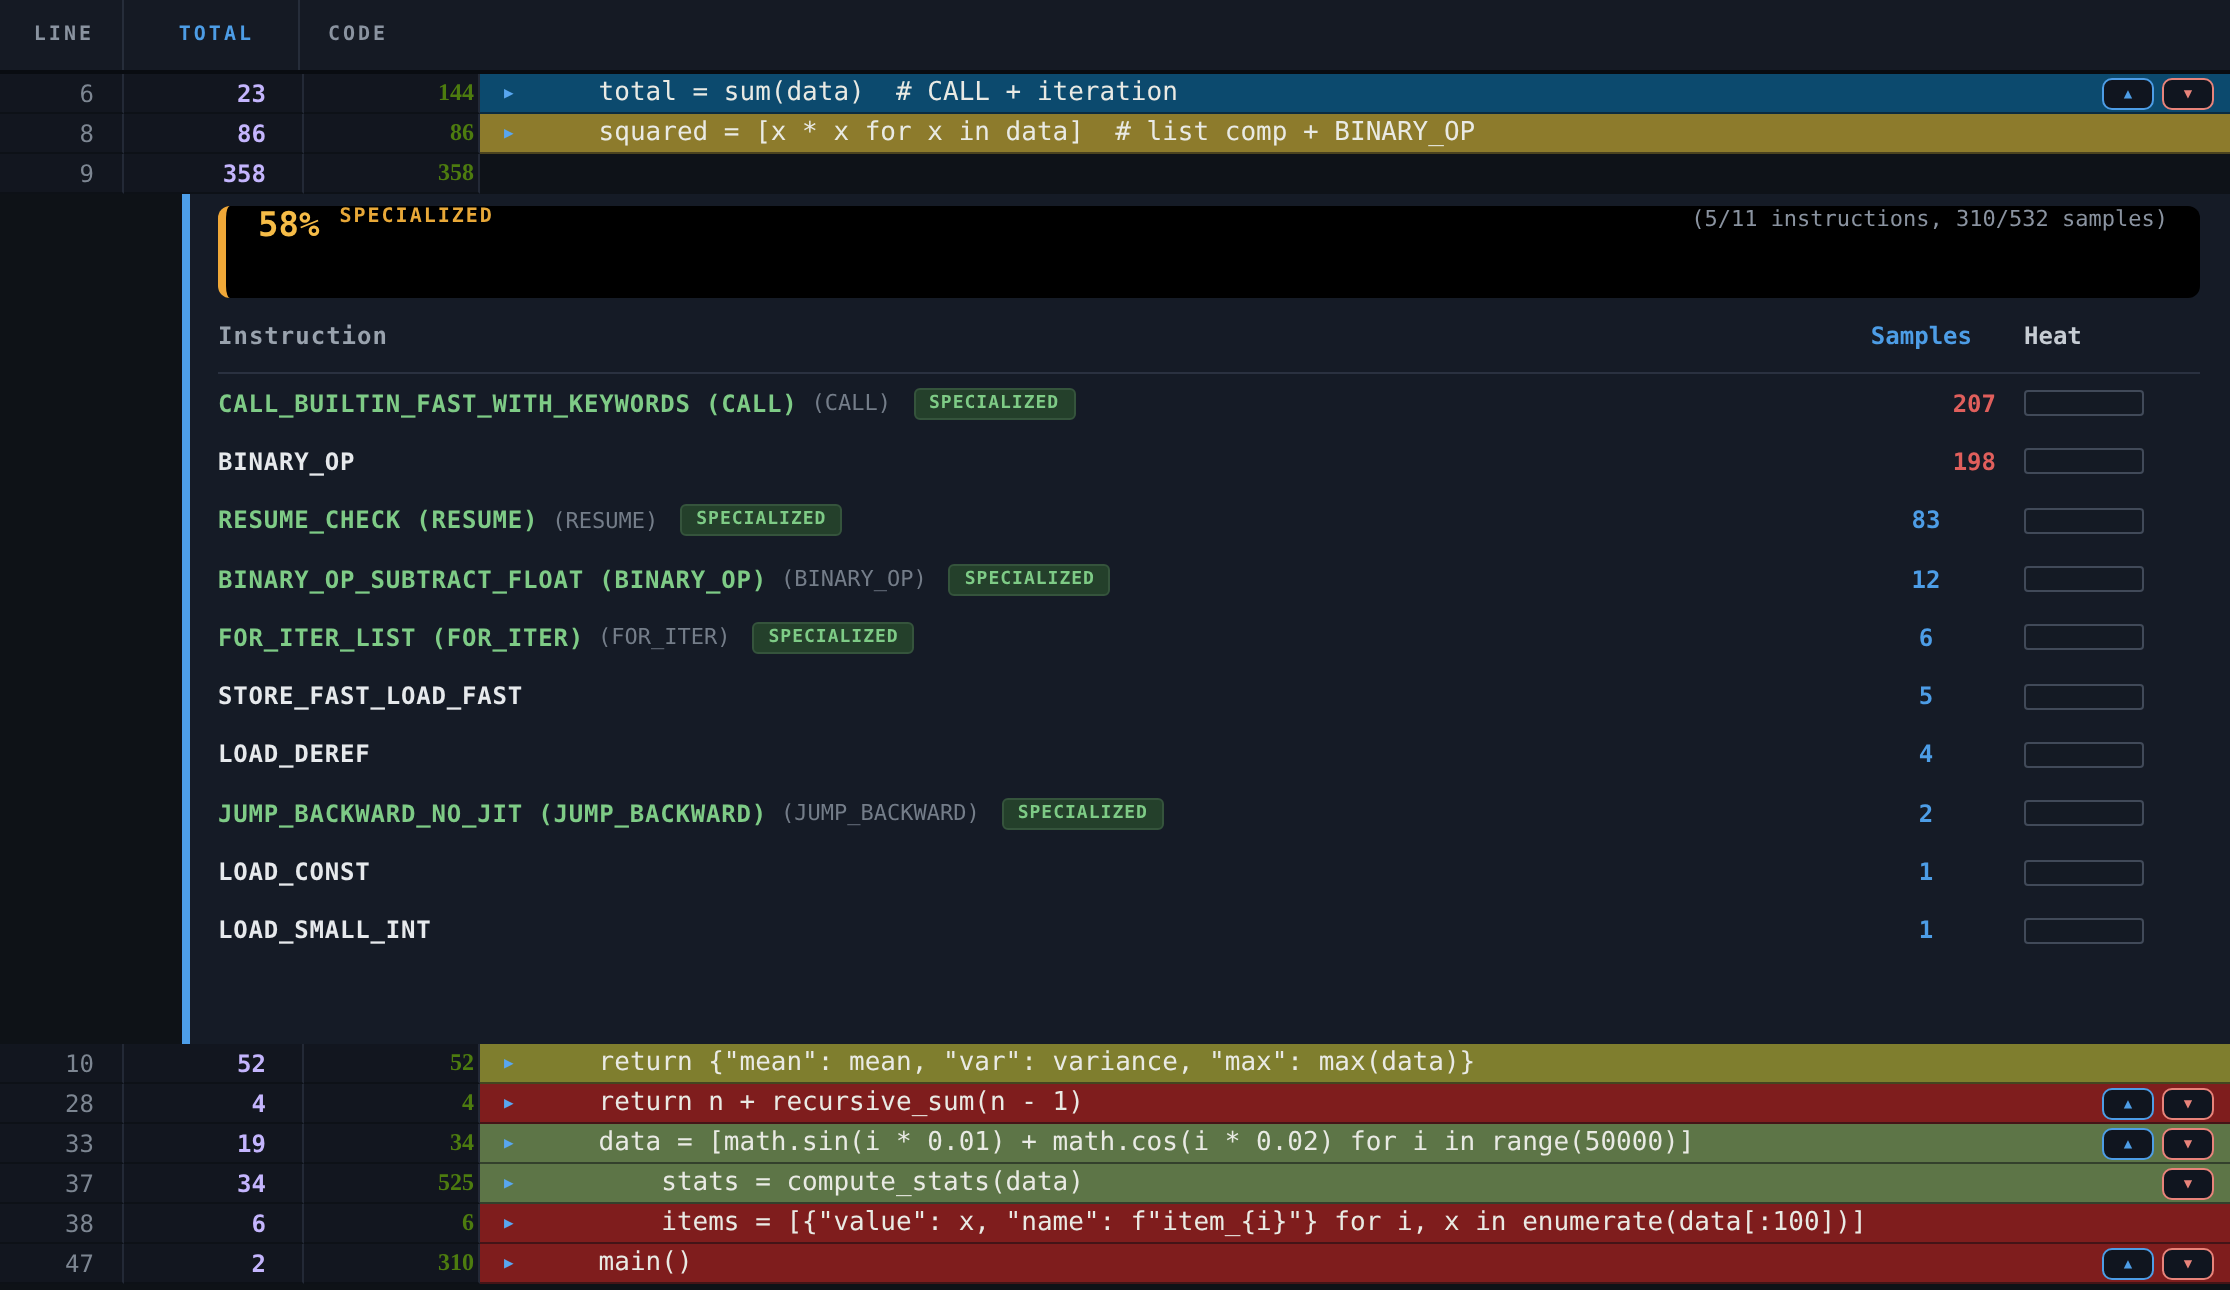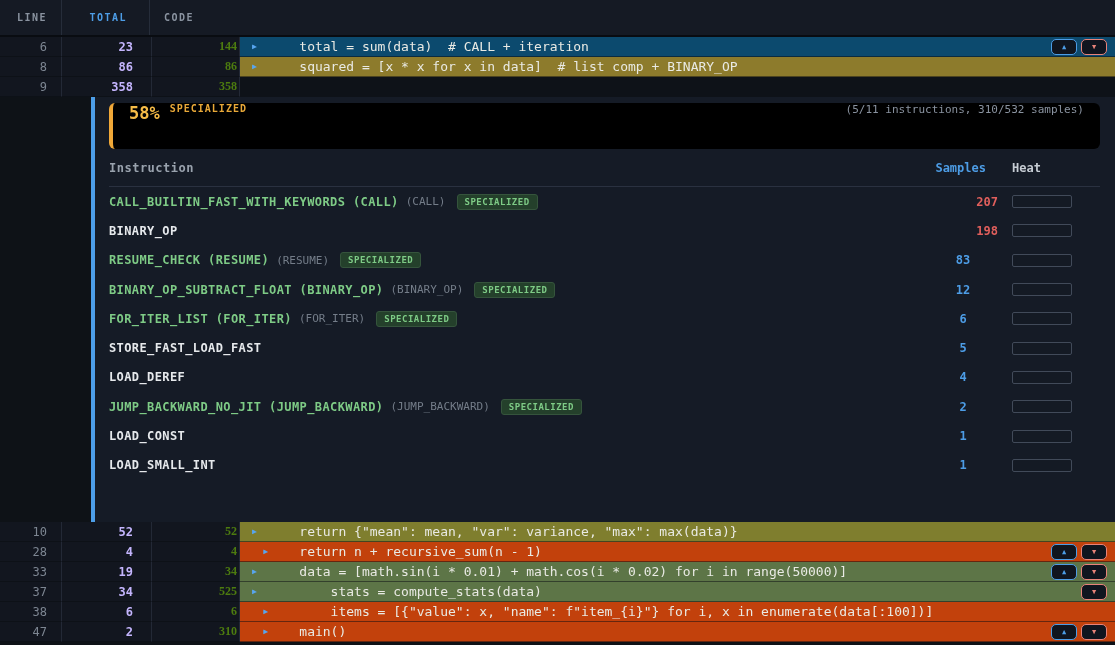--- a/index.html
+++ b/index.html
@@ -23,21 +23,21 @@
   .cell.line  { width:62px; justify-content:flex-end; padding-right:14px; color:#7d8692; }
   .cell.self  { width:90px; justify-content:flex-end; padding-right:18px; color:#c4b5fd; font-weight:bold; }
   .cell.total { width:88px; justify-content:flex-end; padding-right:2px; color:#4d7c0f; font-weight:bold;font-family:Liberation Serif, serif; }
   .code-cell  { flex:1; position:relative; display:flex; align-items:center;
                 padding-left:12px; border-bottom:1px solid rgba(9,12,17,.5); cursor:pointer; }
   .h-green  { background:#0c4a6e; }
   .h-gold   { background:#8d7b2c; }
   .h-rust   { background:#b3533b; }
   .h-yellow { background:#7f7e2e; }
   .h-green2 { background:#5d7547; }
-  .h-teal   { background:#c2410c;text-align:right; }
+  .h-teal   { background:#7f1d1d; }
   .expander { width:16px; font-size:8px; color:#58a6f0; flex:none; }
   .expander.collapsed::before { content:"\25B6"; }
   .expander.expanded::before  { content:"\25BC"; }
   .code-text { font-size:13px; color:#e9eae4; white-space:pre; }
   .rowbtns { position:absolute; right:8px; top:2px; display:flex; gap:4px; }
   .rbtn { width:26px; height:16px; border-radius:5px; background:#10151f;
           display:flex; align-items:center; justify-content:center; font-size:7px; cursor:pointer; }
   .rbtn.up   { border:1.5px solid #4d9de6; color:#4d9de6; }
   .rbtn.down { border:1.5px solid #e8837a; color:#e8837a; }
   .rbtn.up::before   { content:"\25B2"; }

